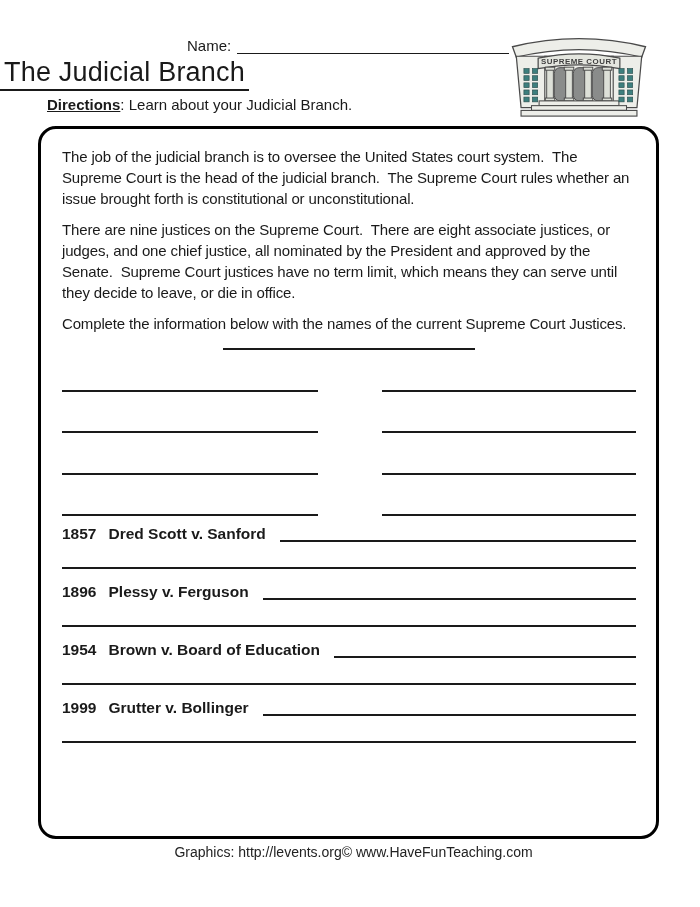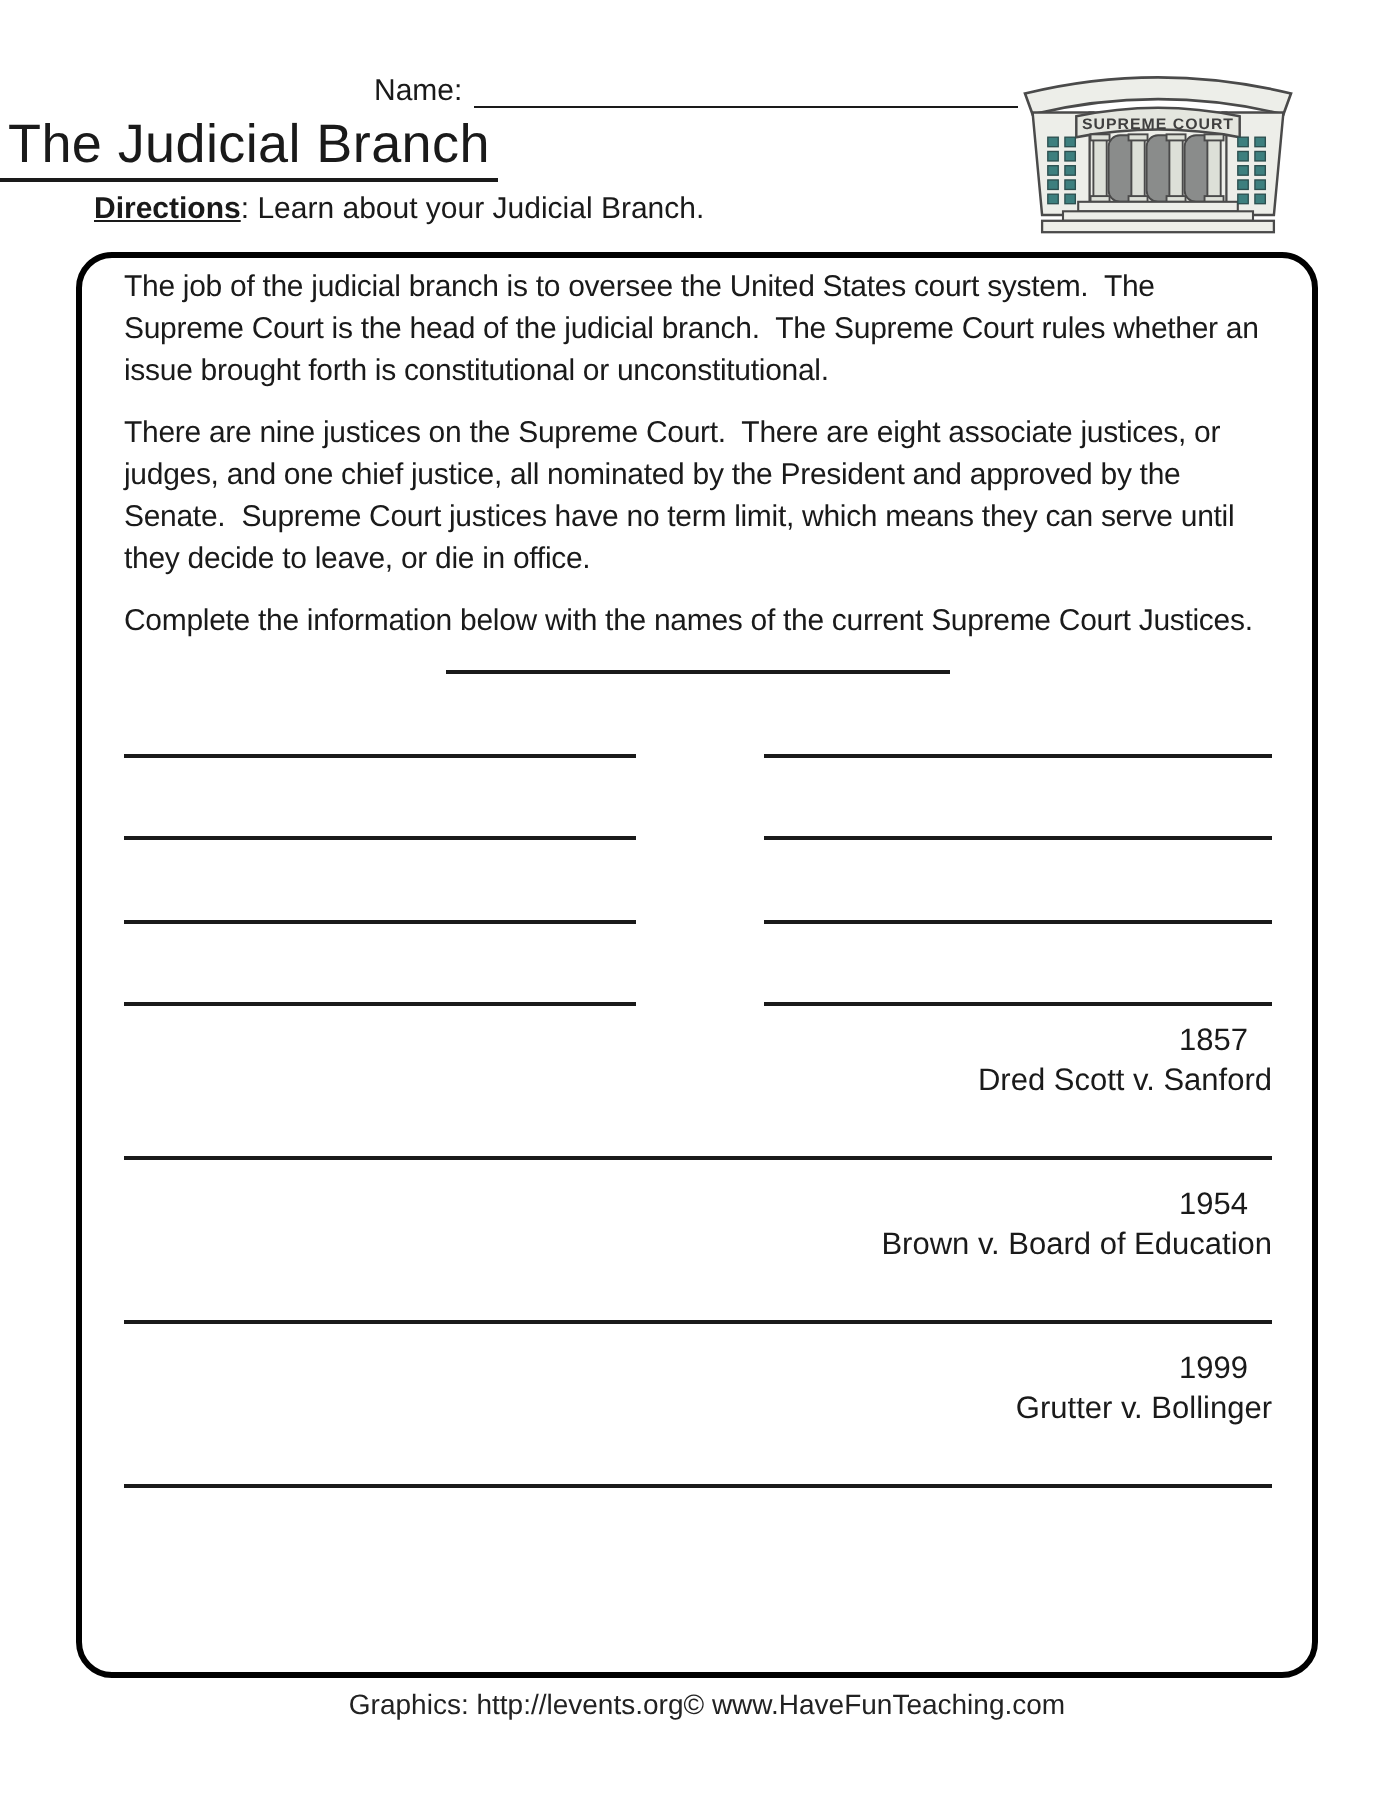--- a/index.html
+++ b/index.html
@@ -40,21 +40,21 @@
 
   
   .building { position: absolute; top: 18px; left: 503px; width: 152px; height: 105px; }
 
   
   .info-box {
     position: absolute; top: 126px; left: 38px;
     width: 621px; height: 713px;
     border: 3px solid #000000;
     border-radius: 18px;
-    padding: 4px 20px 0 21px;
+    padding: 17px 20px 0 21px;
   }
   .info-box p {
     font-size: 15px; line-height: 21px;
     letter-spacing: -0.15px;
     white-space: pre-wrap;
     margin-bottom: 10px;
   }
   .chief-line {
     width: 252px; height: 0;
     margin: 14px auto 0 auto;
@@ -71,23 +71,22 @@
     border-bottom: 2.5px solid #1a1a1a;
   }
   .research-prompt {
     margin-top: 10px !important;
     margin-bottom: 0 !important;
   }
   .case-row { margin-top: 8px; }
   .case-row.later { margin-top: 13px; }
   .case-label-line {
     display: flex; align-items: flex-end;
-    font-size: 15.5px; font-weight: normal;
+    font-size: 15.5px; font-weight: bold;
     line-height: 20px;
-    flex-direction: column;
   }
   .case-year { margin-right: 12px; }
   .case-answer-inline {
     flex: 1; height: 0; margin-left: 14px; margin-bottom: 2px;
     border-bottom: 2px solid #1a1a1a;
   }
   .case-answer-full {
     height: 0; margin-top: 23px;
     border-bottom: 2.5px solid #1a1a1a;
   }
@@ -203,20 +202,28 @@
 
   <div class="case-row">
     <div class="case-label-line">
       <span class="case-year">1857</span>
       <span>Dred Scott v. Sanford</span>
       <span class="case-answer-inline"></span>
     </div>
     <div class="case-answer-full"></div>
   </div>
 
+  <div class="case-row later">
+    <div class="case-label-line">
+      <span class="case-year">1896</span>
+      <span>Plessy v. Ferguson</span>
+      <span class="case-answer-inline"></span>
+    </div>
+    <div class="case-answer-full"></div>
+  </div>
 
   <div class="case-row later">
     <div class="case-label-line">
       <span class="case-year">1954</span>
       <span>Brown v. Board of Education</span>
       <span class="case-answer-inline"></span>
     </div>
     <div class="case-answer-full"></div>
   </div>
 

